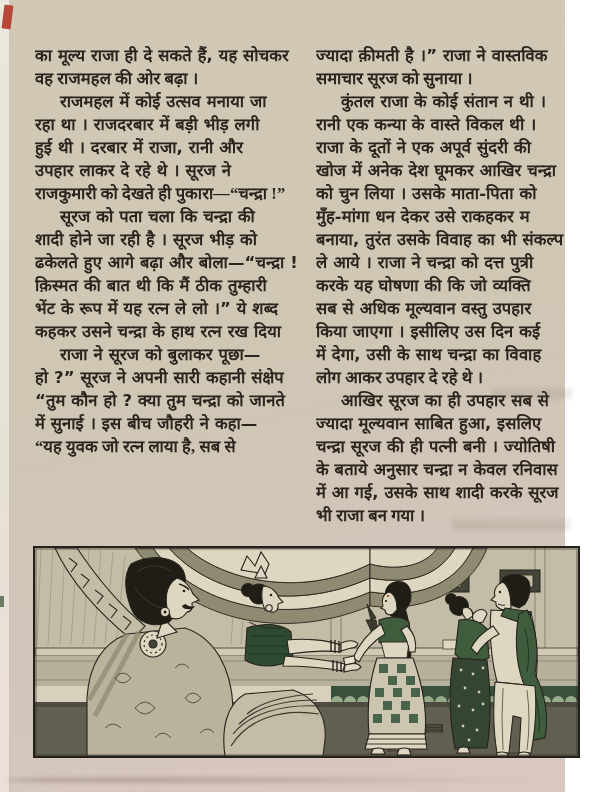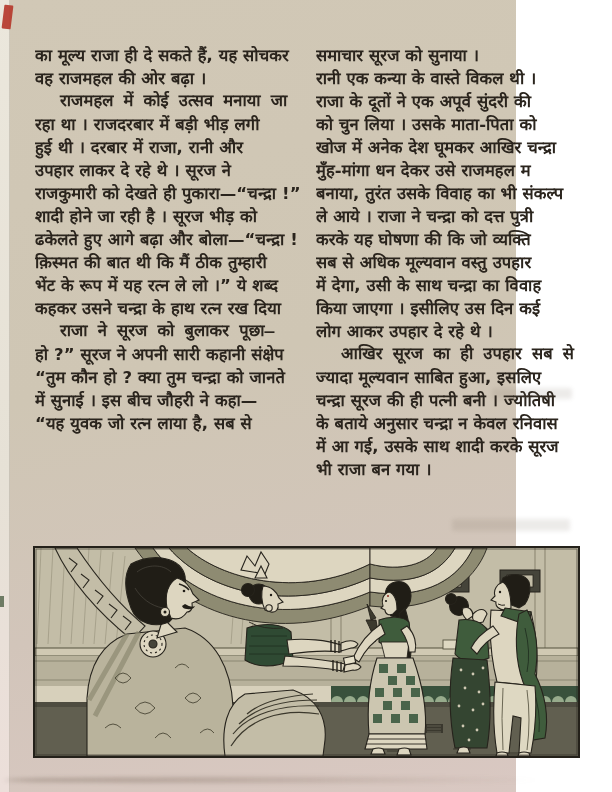--- a/index.html
+++ b/index.html
@@ -1,37 +1,37 @@
 <!DOCTYPE html>
 <html><head>
 <meta charset="utf-8">
 <style>
   html,body{margin:0;padding:0;}
   body{width:612px;height:792px;font-family:"DejaVu Sans","Liberation Sans",sans-serif;overflow:hidden;}
-  .page{position:relative;width:516px;height:792px;
+  .page{position:relative;width:565px;height:792px;
         background:linear-gradient(168deg,#d1c8b6 0%,#cfc6b4 45%,#d2c5ba 72%,#d9c8c2 100%);}
   .page-edge{position:absolute;left:0;top:0;width:9px;height:792px;
         background:linear-gradient(180deg,#ebe7dc 0%,#e6e1d6 60%,#ecdfda 100%);
         border-right:1px solid rgba(120,110,95,.25);}
   .corner-mark{position:absolute;left:3px;top:5px;width:9px;height:24px;background:#b5392d;
         transform:rotate(7deg);border-radius:1px;opacity:.92;}
   .edge-dash{position:absolute;left:0;top:596px;width:4px;height:11px;background:#4f6147;opacity:.8;}
   .bottom-shadow{position:absolute;left:4px;top:777px;width:540px;height:6px;border-radius:50%;
         background:linear-gradient(90deg,rgba(92,76,62,.38),rgba(120,100,85,.22) 55%,rgba(120,100,85,0));
         filter:blur(2px);}
   .ghost{position:absolute;background:#6b5f50;opacity:.12;filter:blur(2px);border-radius:2px;}
 
   .text-area{position:absolute;left:35px;top:44px;width:549px;display:flex;gap:13px;}
   .col{width:268px;color:#2a241d;font-size:16.5px;line-height:23px;font-weight:600;
        letter-spacing:.1px;}
   .line{text-align:justify;height:23px;overflow:hidden;white-space:nowrap;}
   .line::after{content:"";display:inline-block;width:100%;height:0;}
-  .line.last{text-align:left;}
+  .line.last{text-align:left;font-family:Liberation Serif, serif;}
   .line.last::after{content:none;}
-  .line.first.ind{text-indent:25px;font-family:Liberation Mono, monospace;}
+  .line.first.ind{text-indent:25px;}
 
   .illo-frame{position:absolute;left:33px;top:546px;width:547px;height:212px;
         border:2px solid #24211a;background:#d7d0bb;box-sizing:border-box;}
   .illo-frame svg{display:block;width:100%;height:100%;}
 </style>
 </head>
 <body>
 
 <div class="page">
   <div class="page-edge"></div>
@@ -40,44 +40,47 @@
 
   <div class="text-area">
     <div class="col">
         <div class="line first">का मूल्य राजा ही दे सकते हैं, यह सोचकर</div>
         <div class="line last">वह राजमहल की ओर बढ़ा ।</div>
         <div class="line first ind">राजमहल में कोई उत्सव मनाया जा</div>
         <div class="line">रहा था ।  राजदरबार में बड़ी भीड़ लगी</div>
         <div class="line">हुई थी ।  दरबार में राजा, रानी और</div>
         <div class="line">उपहार लाकर दे रहे थे ।  सूरज ने</div>
         <div class="line last">राजकुमारी को देखते ही पुकारा—“चन्द्रा !”</div>
+        <div class="line first ind">सूरज को पता चला कि चन्द्रा की</div>
         <div class="line">शादी होने जा रही है ।  सूरज भीड़ को</div>
         <div class="line">ढकेलते हुए आगे बढ़ा और बोला—“चन्द्रा !</div>
         <div class="line">क़िस्मत की बात थी कि मैं ठीक तुम्हारी</div>
         <div class="line">भेंट के रूप में यह रत्न ले लो ।”  ये शब्द</div>
         <div class="line">कहकर उसने चन्द्रा के हाथ रत्न रख दिया</div>
         <div class="line first ind">राजा ने सूरज को बुलाकर पूछा—</div>
         <div class="line">हो ?”  सूरज ने अपनी सारी कहानी संक्षेप</div>
         <div class="line">“तुम कौन हो ?  क्या तुम चन्द्रा को जानते</div>
         <div class="line">में सुनाई ।  इस बीच जौहरी ने कहा—</div>
         <div class="line last">“यह युवक जो रत्न लाया है, सब से</div>
       </div>
     <div class="col">
+        <div class="line first">ज्यादा क़ीमती है ।”  राजा ने वास्तविक</div>
         <div class="line last">समाचार सूरज को सुनाया ।</div>
+        <div class="line first ind">कुंतल राजा के कोई संतान न थी ।</div>
         <div class="line">रानी एक कन्या के वास्ते विकल थी ।</div>
         <div class="line">राजा के दूतों ने एक अपूर्व सुंदरी की</div>
+        <div class="line">खोज में अनेक देश घूमकर आखिर चन्द्रा</div>
         <div class="line">को चुन लिया ।  उसके माता-पिता को</div>
-        <div class="line">खोज में अनेक देश घूमकर आखिर चन्द्रा</div>
-        <div class="line">मुँह-मांगा धन देकर उसे राजमहल म</div>
+        <div class="line">मुँह-मांगा धन देकर उसे राकहकर म</div>
         <div class="line">बनाया, तुरंत उसके विवाह का भी संकल्प</div>
         <div class="line">ले आये ।  राजा ने चन्द्रा को दत्त पुत्री</div>
         <div class="line">करके यह घोषणा की कि जो व्यक्ति</div>
         <div class="line">सब से अधिक मूल्यवान वस्तु उपहार</div>
+        <div class="line">किया जाएगा ।  इसीलिए उस दिन कई</div>
         <div class="line">में देगा, उसी के साथ चन्द्रा का विवाह</div>
-        <div class="line">किया जाएगा ।  इसीलिए उस दिन कई</div>
         <div class="line last">लोग आकर उपहार दे रहे थे ।</div>
         <div class="line first ind">आखिर सूरज का ही उपहार सब से</div>
         <div class="line">ज्यादा मूल्यवान साबित हुआ, इसलिए</div>
         <div class="line">चन्द्रा सूरज की ही पत्नी बनी ।  ज्योतिषी</div>
         <div class="line">के बताये अनुसार चन्द्रा न केवल रनिवास</div>
         <div class="line">में आ गई, उसके साथ शादी करके सूरज</div>
         <div class="line last">भी राजा बन गया ।</div>
       </div>
   </div>
 

